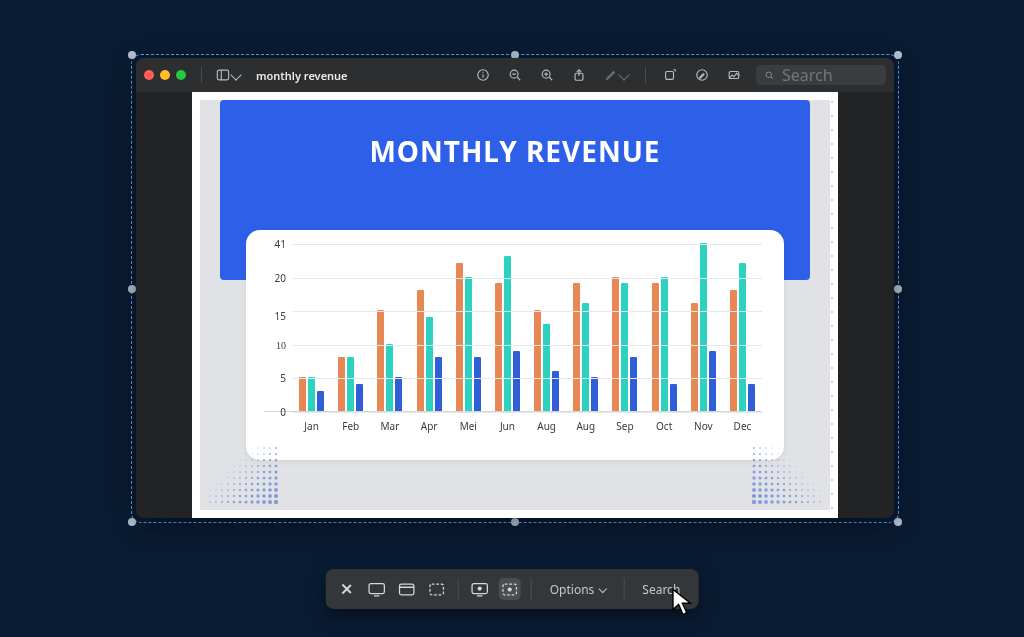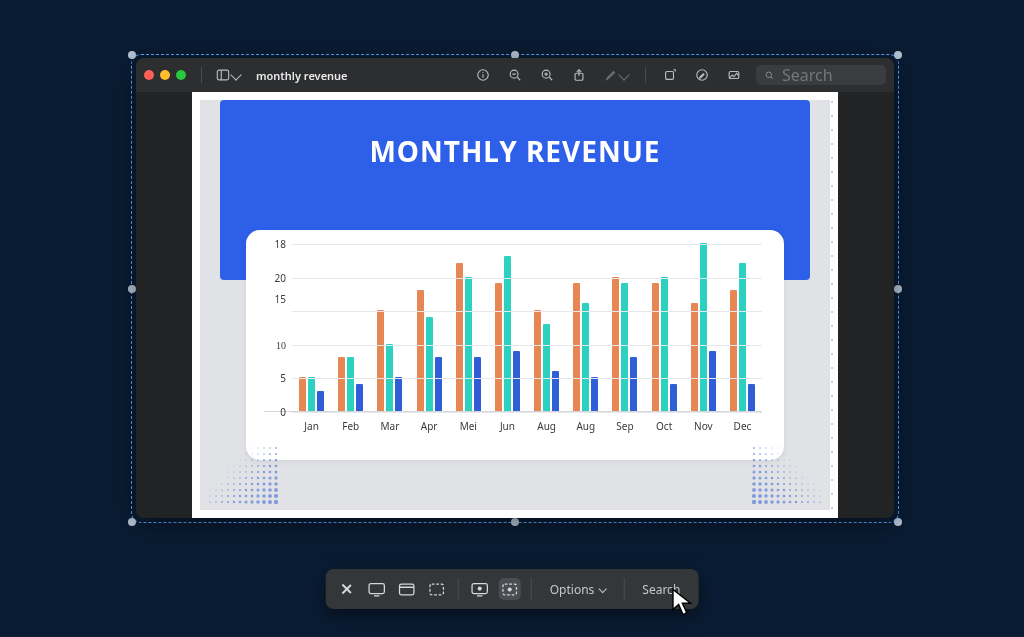--- a/index.html
+++ b/index.html
@@ -261,25 +261,25 @@
                 <div class="xl">Nov</div>
                 <div class="xl">Dec</div>
               </div>
           <div class="grid-line" style="top: 168px;"></div>
               <div class="ylab" style="top: 168px;">0</div>
               <div class="grid-line" style="top: 134.4px;"></div>
               <div class="ylab" style="top: 134.4px;">5</div>
               <div class="grid-line" style="top: 100.8px;"></div>
               <div class="ylab" style="top: 100.8px; font-family: Liberation Serif, serif;">10</div>
               <div class="grid-line" style="top: 67.2px;"></div>
-              <div class="ylab" style="top: 55px;">15</div>
+              <div class="ylab" style="top: 72px;">15</div>
               <div class="grid-line" style="top: 33.6px;"></div>
               <div class="ylab" style="top: 33.6px; text-align: right;">20</div>
               <div class="grid-line" style="top: 0px;"></div>
-              <div class="ylab" style="top: 0px;">18</div>
+              <div class="ylab" style="top: 0px;">41</div>
             </div>
         </div>
 
         <svg class="corner l" viewBox="0 0 70 60">
             <circle cx="68" cy="58" r="0.6600000000000001" fill="#3a64d6"></circle>
             <circle cx="62" cy="58" r="0.8" fill="#3a64d6"></circle>
             <circle cx="56" cy="58" r="0.94" fill="#3a64d6"></circle>
             <circle cx="50" cy="58" r="1.08" fill="#3a64d6"></circle>
             <circle cx="44" cy="58" r="1.2200000000000002" fill="#3a64d6"></circle>
             <circle cx="38" cy="58" r="1.36" fill="#3a64d6"></circle>

